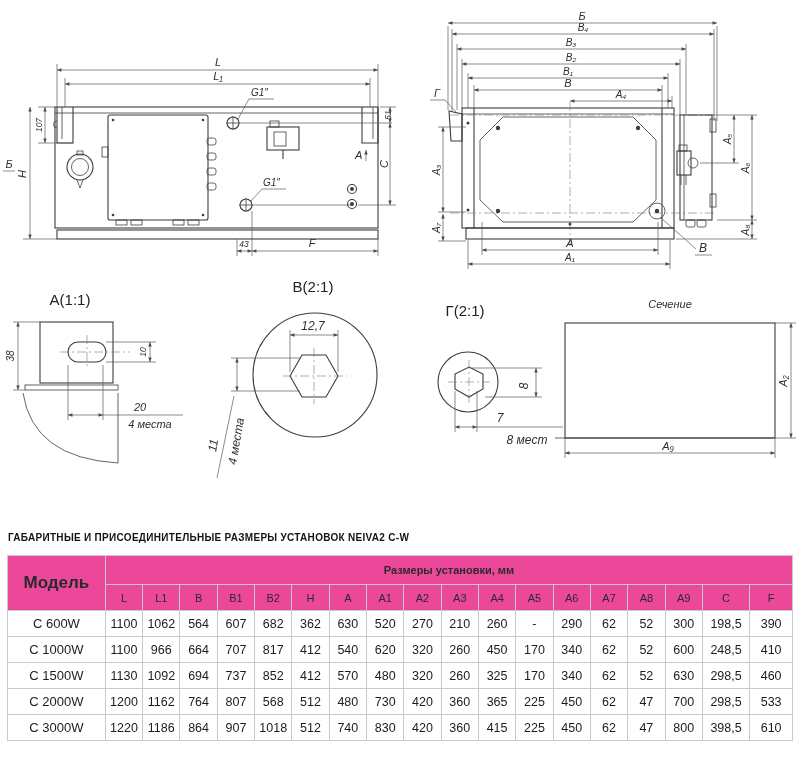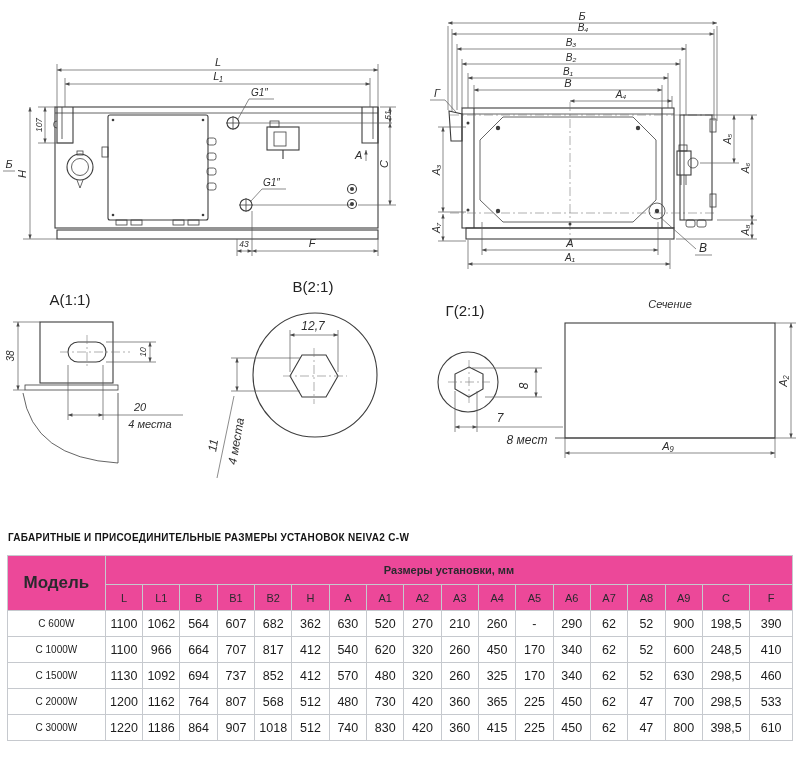--- a/index.html
+++ b/index.html
@@ -24,21 +24,21 @@
   
   table.dims{border-collapse:collapse;table-layout:fixed;width:786px;margin-left:7px;
              font-family:"Liberation Sans",sans-serif;}
   table.dims th,table.dims td{border:1px solid #c6c9ce;text-align:center;vertical-align:middle;
              padding:0;overflow:hidden;}
   table.dims thead th{background:#ec4899;color:#2a2a2e;}
   th.group{font-size:11px;font-weight:bold;height:28px;}
   th.model{font-size:17px;font-weight:bold;}
   tr.colrow th{font-size:11px;font-weight:normal;height:25px;}
   table.dims tbody td{background:#fff;font-size:12.5px;color:#1c1c1c;height:25px;}
-  table.dims tbody td.model{font-size:10px;}
+  table.dims tbody td.model{font-size:13px;}
   col.c-model{width:97px;}
   col.c-num{width:37px;}
   col.c-c{width:47px;}
   col.c-f{width:42px;}
 </style>
 </head>
 <body>
 
 <div class="page">
 
@@ -404,21 +404,21 @@
           <td>362</td>
           <td>630</td>
           <td>520</td>
           <td>270</td>
           <td>210</td>
           <td>260</td>
           <td>-</td>
           <td>290</td>
           <td>62</td>
           <td>52</td>
-          <td>900</td>
+          <td>300</td>
           <td>198,5</td>
           <td>390</td>
         </tr>
         <tr>
           <td class="model">С 1000W</td>
           <td>1100</td>
           <td>966</td>
           <td>664</td>
           <td>707</td>
           <td>817</td>

